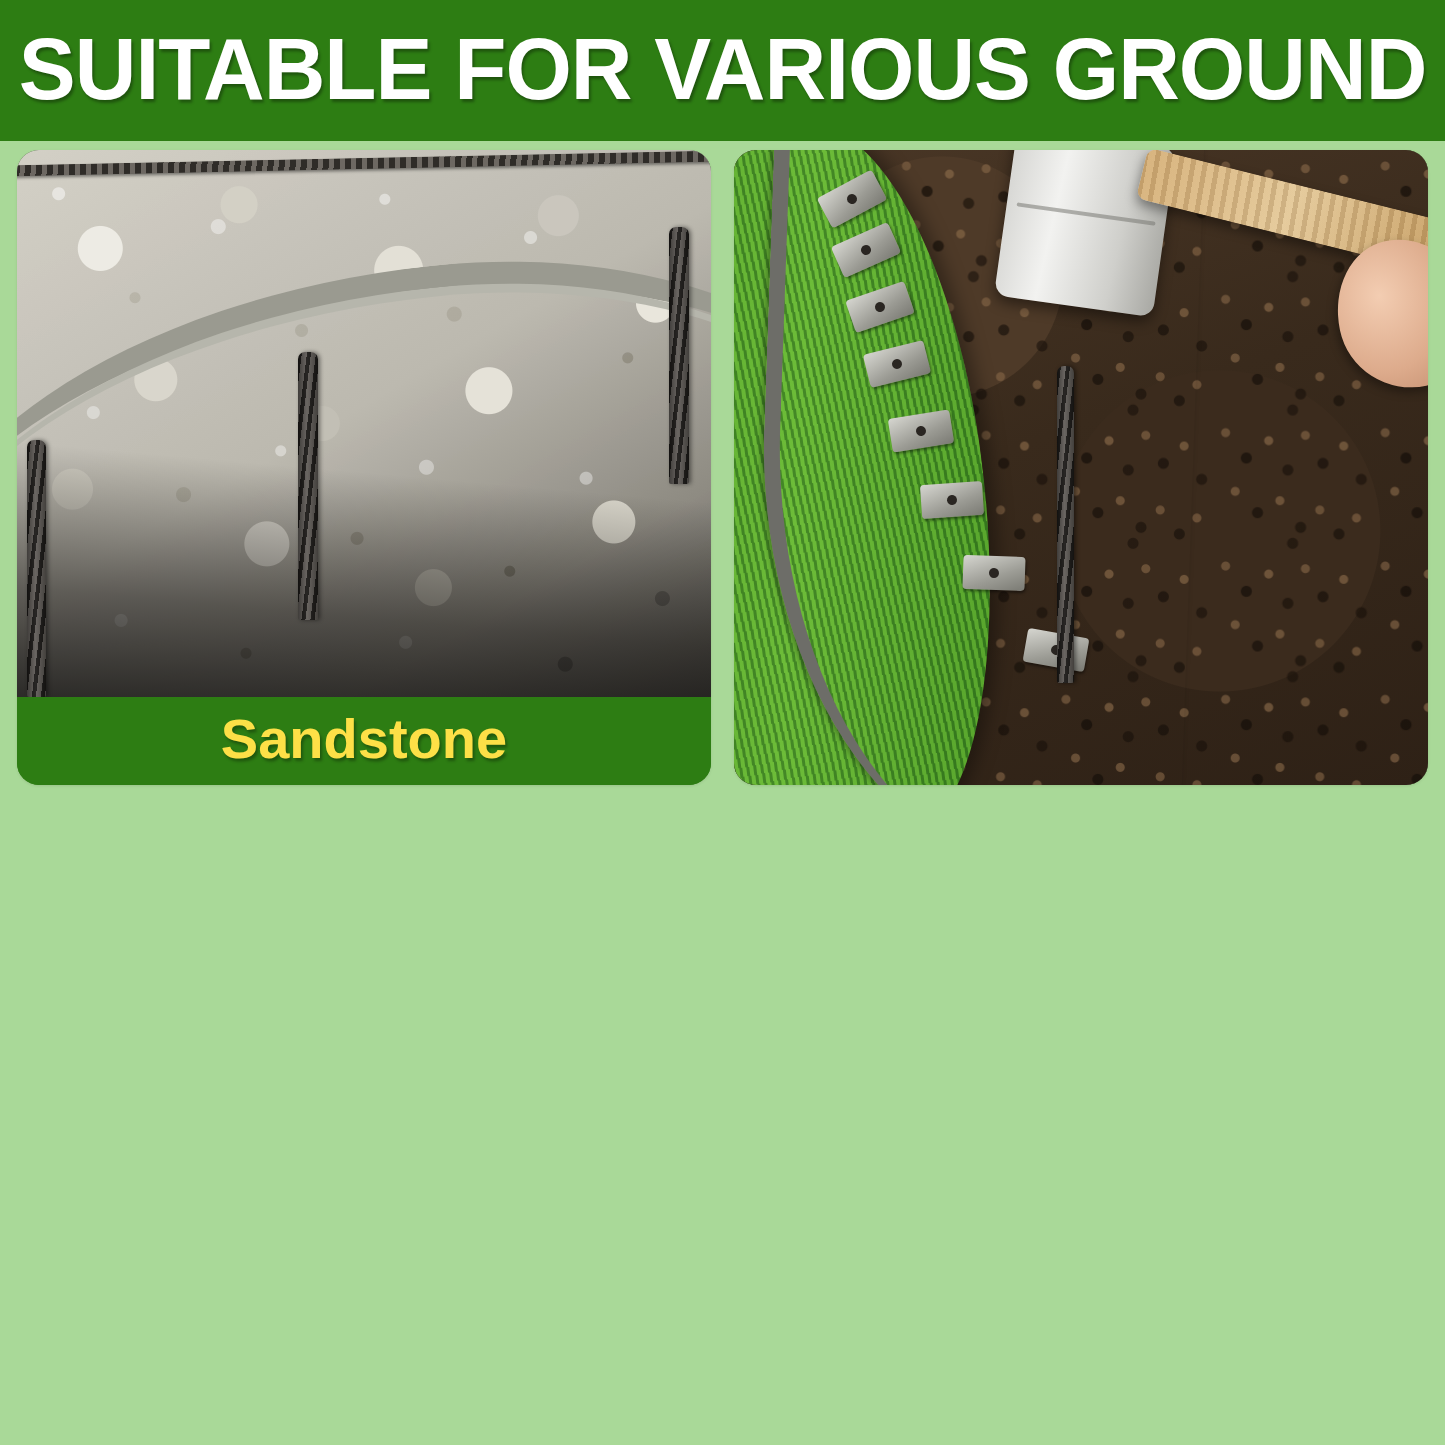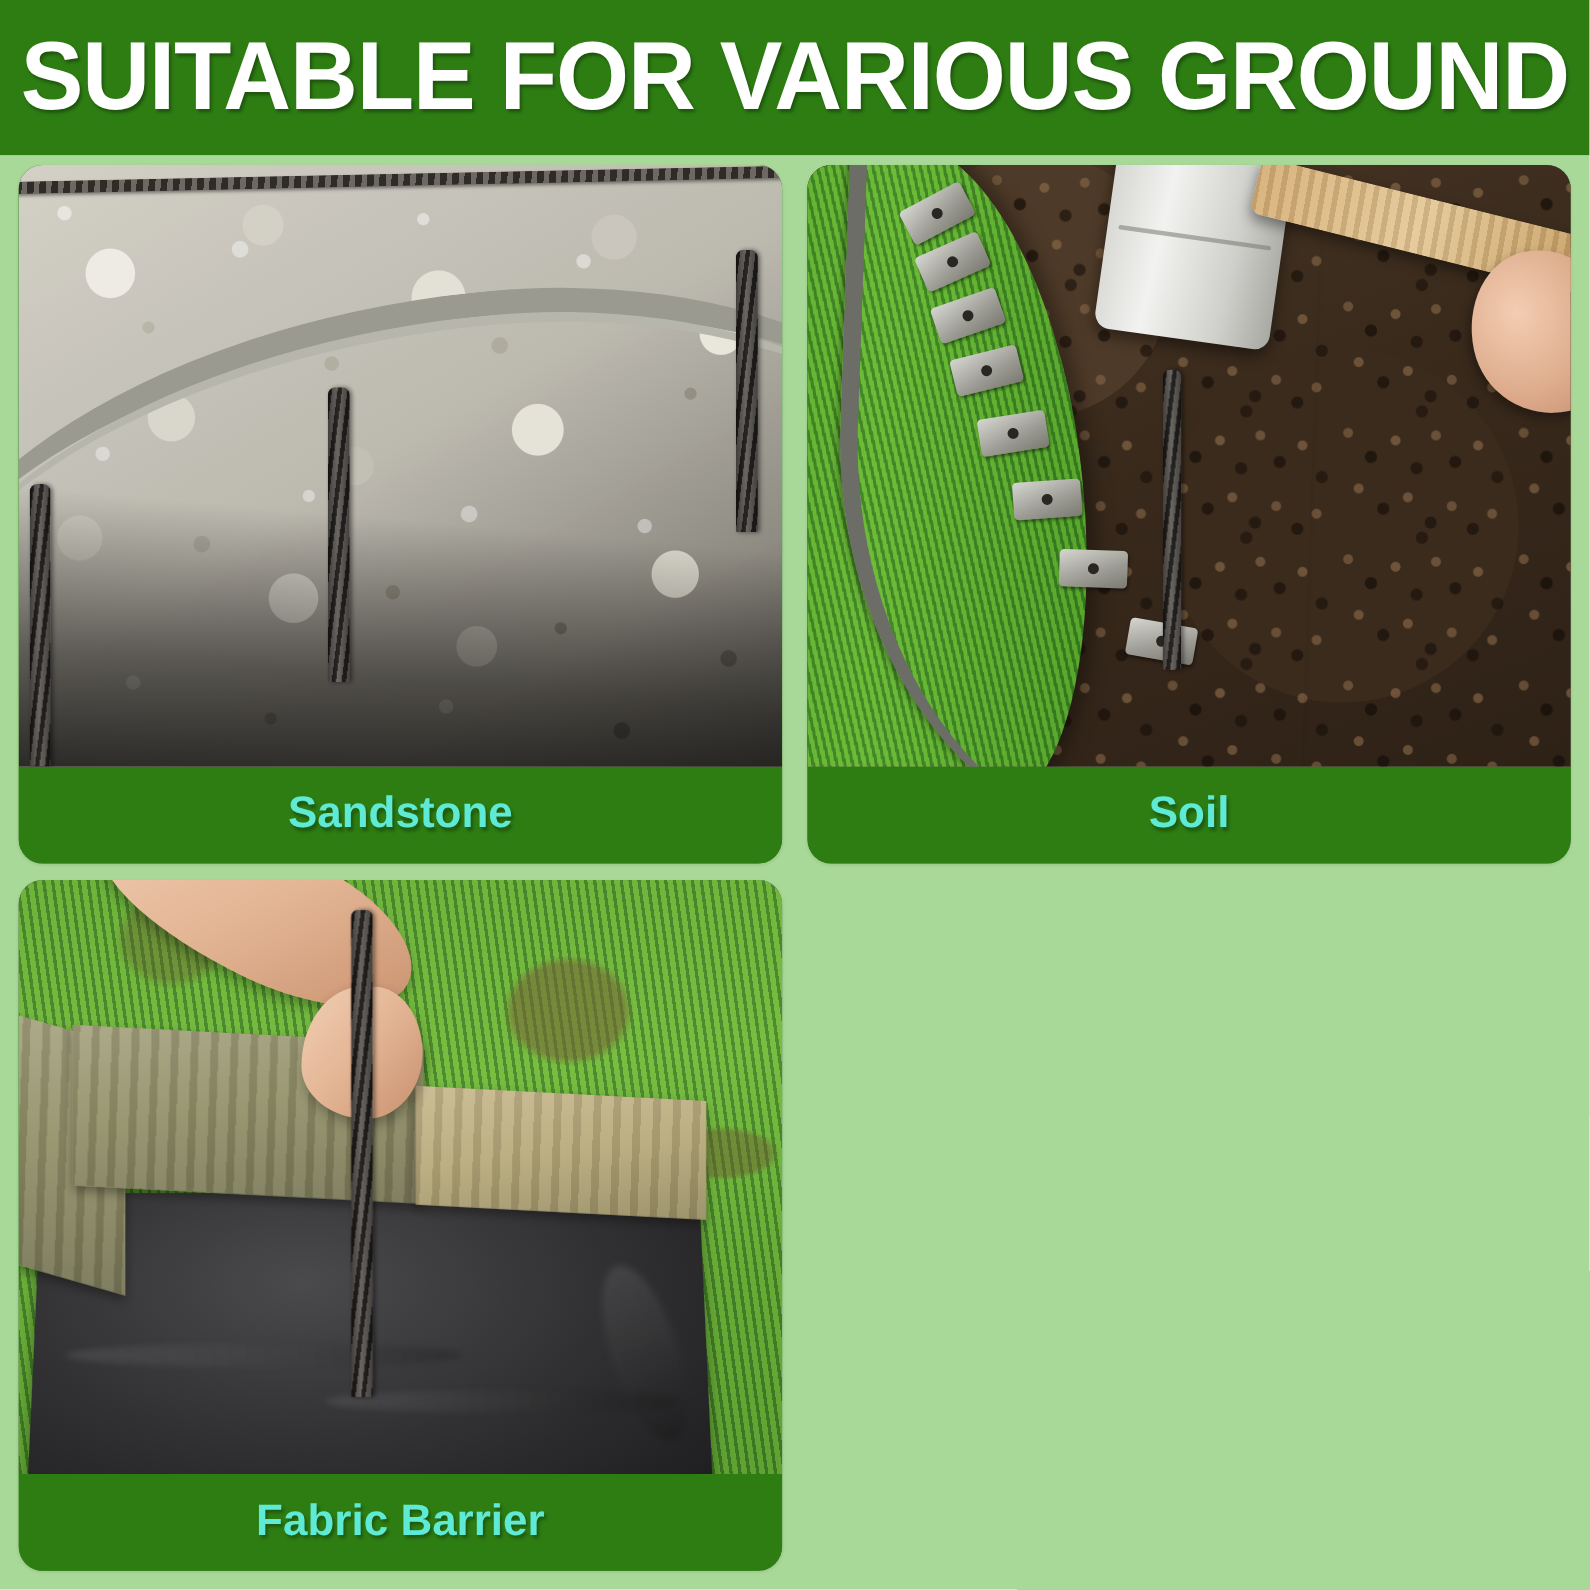--- a/index.html
+++ b/index.html
@@ -82,23 +82,23 @@
   .caption {
     flex: 0 0 88px;
     background: #2d7d13;
     display: flex;
     align-items: center;
     justify-content: center;
   }
   .caption-text {
     font-family: "Liberation Sans Narrow", "Liberation Sans", sans-serif;
     font-weight: bold;
-    font-size: 40px;
+    font-size: 56px;
     line-height: 1;
-    color: #5eead4;
+    color: #fde047;
     text-shadow: 2px 3px 3px rgba(0,0,0,0.30);
     white-space: nowrap;
     padding-bottom: 4px;
   }
 
   
   .layer { position: absolute; inset: 0; }
 
   
   .gravel-base {
@@ -426,44 +426,18 @@
         <div class="tab" style="left:27%;   top:52.5%;transform:rotate(-4deg);"></div>
         <div class="tab" style="left:33%;   top:64%;  transform:rotate(2deg);"></div>
         <div class="tab" style="left:42%;   top:76%;  transform:rotate(10deg);"></div>
 
         <div class="stake" style="left:46.5%; top:34%; width:17px; height:50%;"></div>
 
         <div class="mallet-head" style="left:39%; top:-2%; width:160px; height:170px; transform:rotate(8deg);"></div>
         <div class="mallet-handle" style="left:58%; top:6%;  width:340px; height:52px;  transform:rotate(14deg);"></div>
         <div class="hand-blob" style="left:87%; top:14%; width:130px; height:150px; transform:rotate(-12deg);"></div>
       </div>
-      <div class="caption">
-        <span class="caption-text">Soil</span>
-      </div>
     </div>
 
-    <div class="card">
-      <div class="photo">
-        <div class="layer lawn-base"></div>
-        <div class="layer lawn-dirt"></div>
-
-        <div class="fabric"></div>
-        <div class="fabric-fold" style="left:6%;  top:78%; width:52%; height:22px;"></div>
-        <div class="fabric-fold" style="left:40%; top:86%; width:46%; height:20px;"></div>
-        <div class="fabric-fold" style="left:70%; top:74%; width:24%; height:60px; transform:rotate(72deg);"></div>
-
-        <div class="timber" style="left:-2%; top:25%; width:16%;  height:42%; transform:skewY(16deg);"></div>
-        <div class="timber" style="left:7%;  top:26%; width:46%;  height:27%; transform:skewY(3deg);"></div>
-        <div class="timber light" style="left:52%; top:36%; width:38%; height:20%; transform:skewY(3deg);"></div>
-
-        <div class="arm" style="left:10%; top:-6%; width:300px; height:120px; transform:rotate(26deg);"></div>
-        <div class="arm" style="left:37%; top:18%; width:110px; height:120px;"></div>
-
-        <div class="stake" style="left:43.5%; top:5%; width:20px; height:82%;"></div>
-      </div>
-      <div class="caption">
-        <span class="caption-text">Fabric Barrier</span>
-      </div>
-    </div>
 
 
   </div>
 </div>
 
 </body></html>

